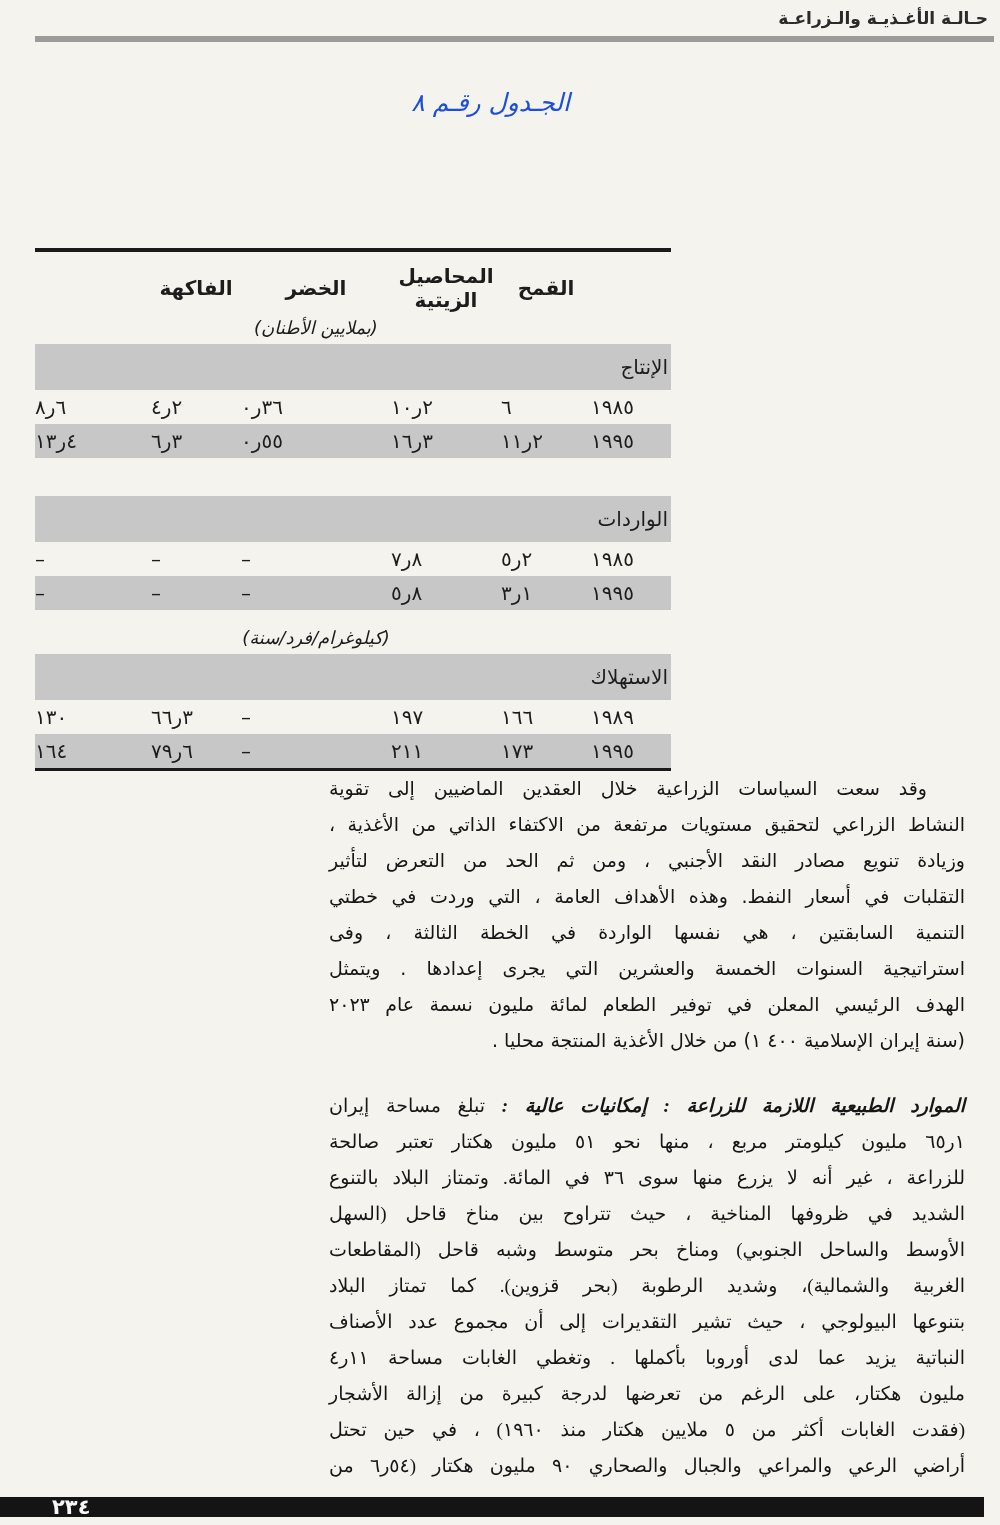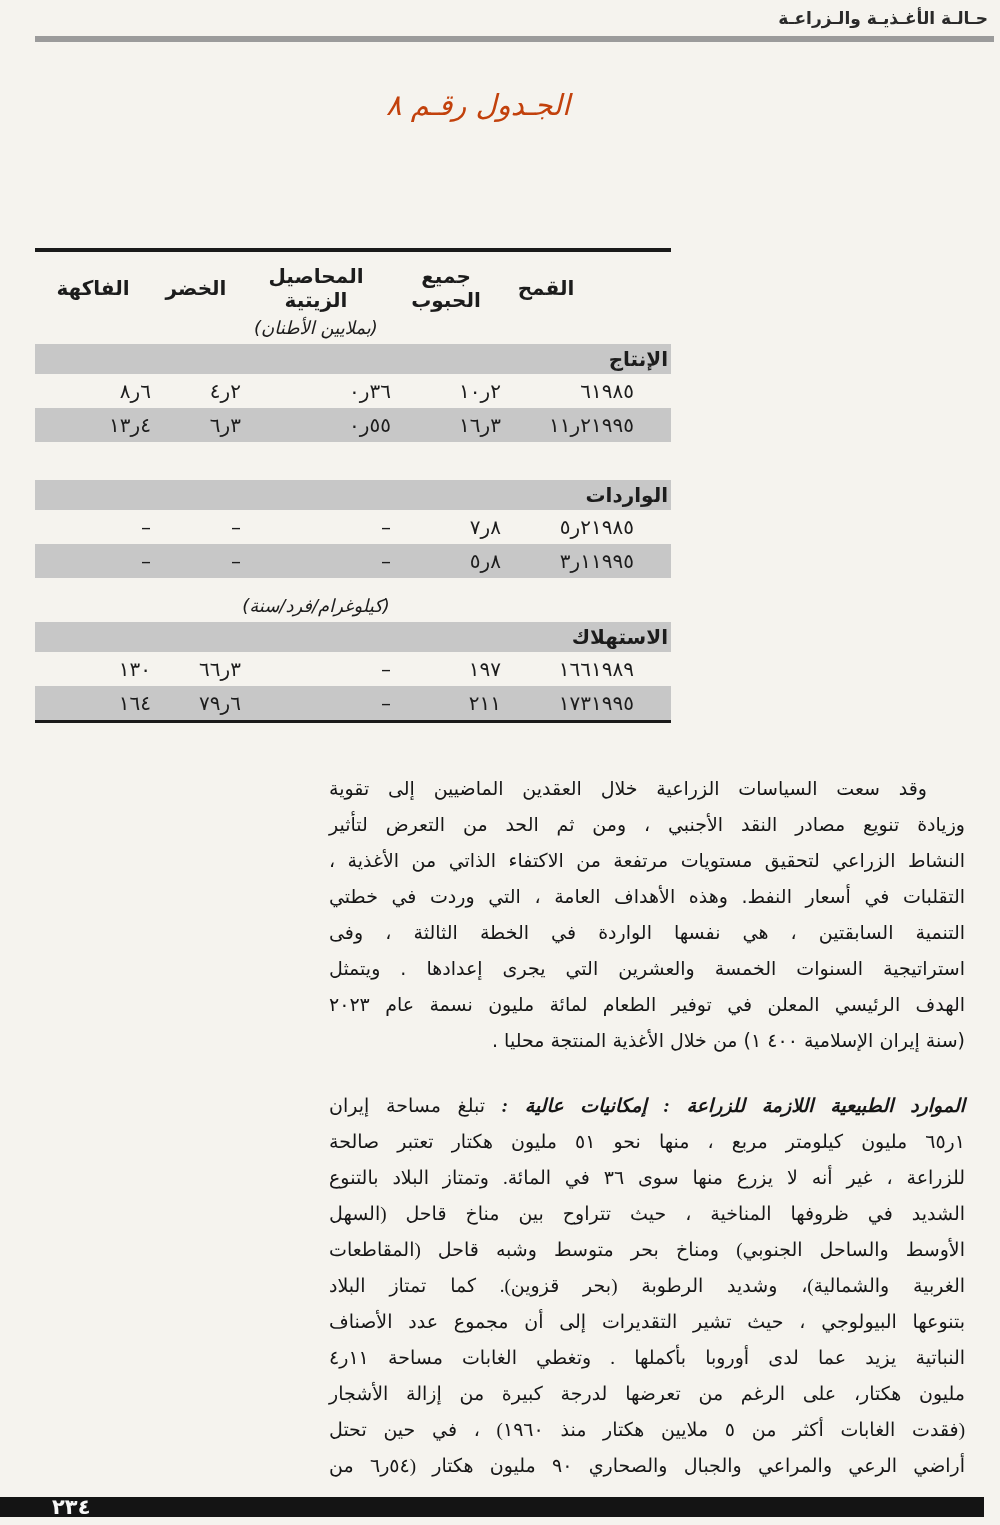--- a/index.html
+++ b/index.html
@@ -17,46 +17,46 @@
   .masthead{
     position:absolute;top:8px;right:12px;
     font-size:17px;font-weight:bold;letter-spacing:0.5px;color:#2a2a2a;
   }
   .head-rule{
     position:absolute;top:36px;left:35px;right:6px;height:6px;
     background:#9b9b9b;
   }
   .table-caption{
     position:absolute;top:88px;right:430px;
-    font-size:29px;font-style:italic;font-weight:500;color:#c2410c;
+    font-size:25px;font-style:italic;font-weight:500;color:#1d4ed8;
   }
   .table-title{
     position:absolute;top:158px;right:330px;
     text-align:right;font-weight:bold;font-size:23px;line-height:35px;color:#101010;
   }
   
   .ctable{
     position:absolute;top:248px;right:329px;left:35px;width:636px;
     font-size:20px;
   }
   .ctable .tborder{height:4px;background:#1a1a1a;}
   .ctable .bborder{height:3px;background:#1a1a1a;margin-top:0;}
   .tgrid{display:grid;grid-template-columns:80px 90px 110px 150px 90px 116px;align-items:center;}
   .hrow{min-height:46px;font-weight:bold;}
   .hcell{text-align:center;padding-top:12px;}
   .unitrow{min-height:30px;}
   .unitcell{grid-column:4;text-align:center;font-style:italic;font-size:18px;}
   .band{
-    height:30px;background:#c7c7c7;
+    height:46px;background:#c7c7c7;
     display:flex;align-items:center;
-    font-weight:bold;padding-right:3px;margin-top:2px;
+    font-weight:normal;padding-right:3px;margin-top:2px;
   }
   .drow{height:34px;}
   .drow.gray{background:#c7c7c7;}
-  .dcell{text-align:right;}
+  .dcell{text-align:left;}
   .ycell{text-align:left;}
   .spacer36{height:36px;}
   .spacer12{height:12px;}
   
   .para{
     position:absolute;right:35px;left:329px;width:636px;
     font-size:19px;line-height:36px;color:#161616;
   }
   .p1{top:770px;}
   .p2{top:1088px;font-family:Liberation Serif, serif;}
@@ -88,21 +88,20 @@
 
   <div class="table-caption">الجـدول رقـم ٨</div>
 
 
   <div class="ctable">
     <div class="tborder"></div>
 
     <div class="tgrid hrow">
       <div class="hcell"></div>
       <div class="hcell">القمح</div>
-      <div class="hcell">جميع الحبوب</div>
       <div class="hcell">المحاصيل الزيتية</div>
       <div class="hcell">الخضر</div>
       <div class="hcell">الفاكهة</div>
     </div>
     <div class="tgrid unitrow">
       <div class="unitcell">(بملايين الأطنان)</div>
     </div>
 
     <div class="band">
       <span>الإنتاج</span>
@@ -169,22 +168,22 @@
       <div class="dcell">–</div>
       <div class="dcell">٦ر٧٩</div>
       <div class="dcell">١٦٤</div>
     </div>
 
     <div class="bborder"></div>
   </div>
 
   <div class="para p1">
     <div class="tline indent">وقد سعت السياسات الزراعية خلال العقدين الماضيين إلى تقوية</div>
+    <div class="tline">النشاط الزراعي لتحقيق مستويات مرتفعة من الاكتفاء الذاتي من الأغذية ،</div>
     <div class="tline">وزيادة تنويع مصادر النقد الأجنبي ، ومن ثم الحد من التعرض لتأثير</div>
-    <div class="tline">النشاط الزراعي لتحقيق مستويات مرتفعة من الاكتفاء الذاتي من الأغذية ،</div>
     <div class="tline">التقلبات في أسعار النفط. وهذه الأهداف العامة ، التي وردت في خطتي</div>
     <div class="tline">التنمية السابقتين ، هي نفسها الواردة في الخطة الثالثة ، وفى</div>
     <div class="tline">استراتيجية السنوات الخمسة والعشرين التي يجرى إعدادها . ويتمثل</div>
     <div class="tline">الهدف الرئيسي المعلن في توفير الطعام لمائة مليون نسمة عام ٢٠٢٣</div>
     <div class="tline lastline">(سنة إيران الإسلامية ٤٠٠ ١) من خلال الأغذية المنتجة محليا .</div>
   </div>
 
   <div class="para p2">
     <div class="tline"><span class="lead">الموارد الطبيعية اللازمة للزراعة : إمكانيات عالية : </span><span>تبلغ مساحة إيران</span></div>
     <div class="tline">١ر٦٥ مليون كيلومتر مربع ، منها نحو ٥١ مليون هكتار تعتبر صالحة</div>

